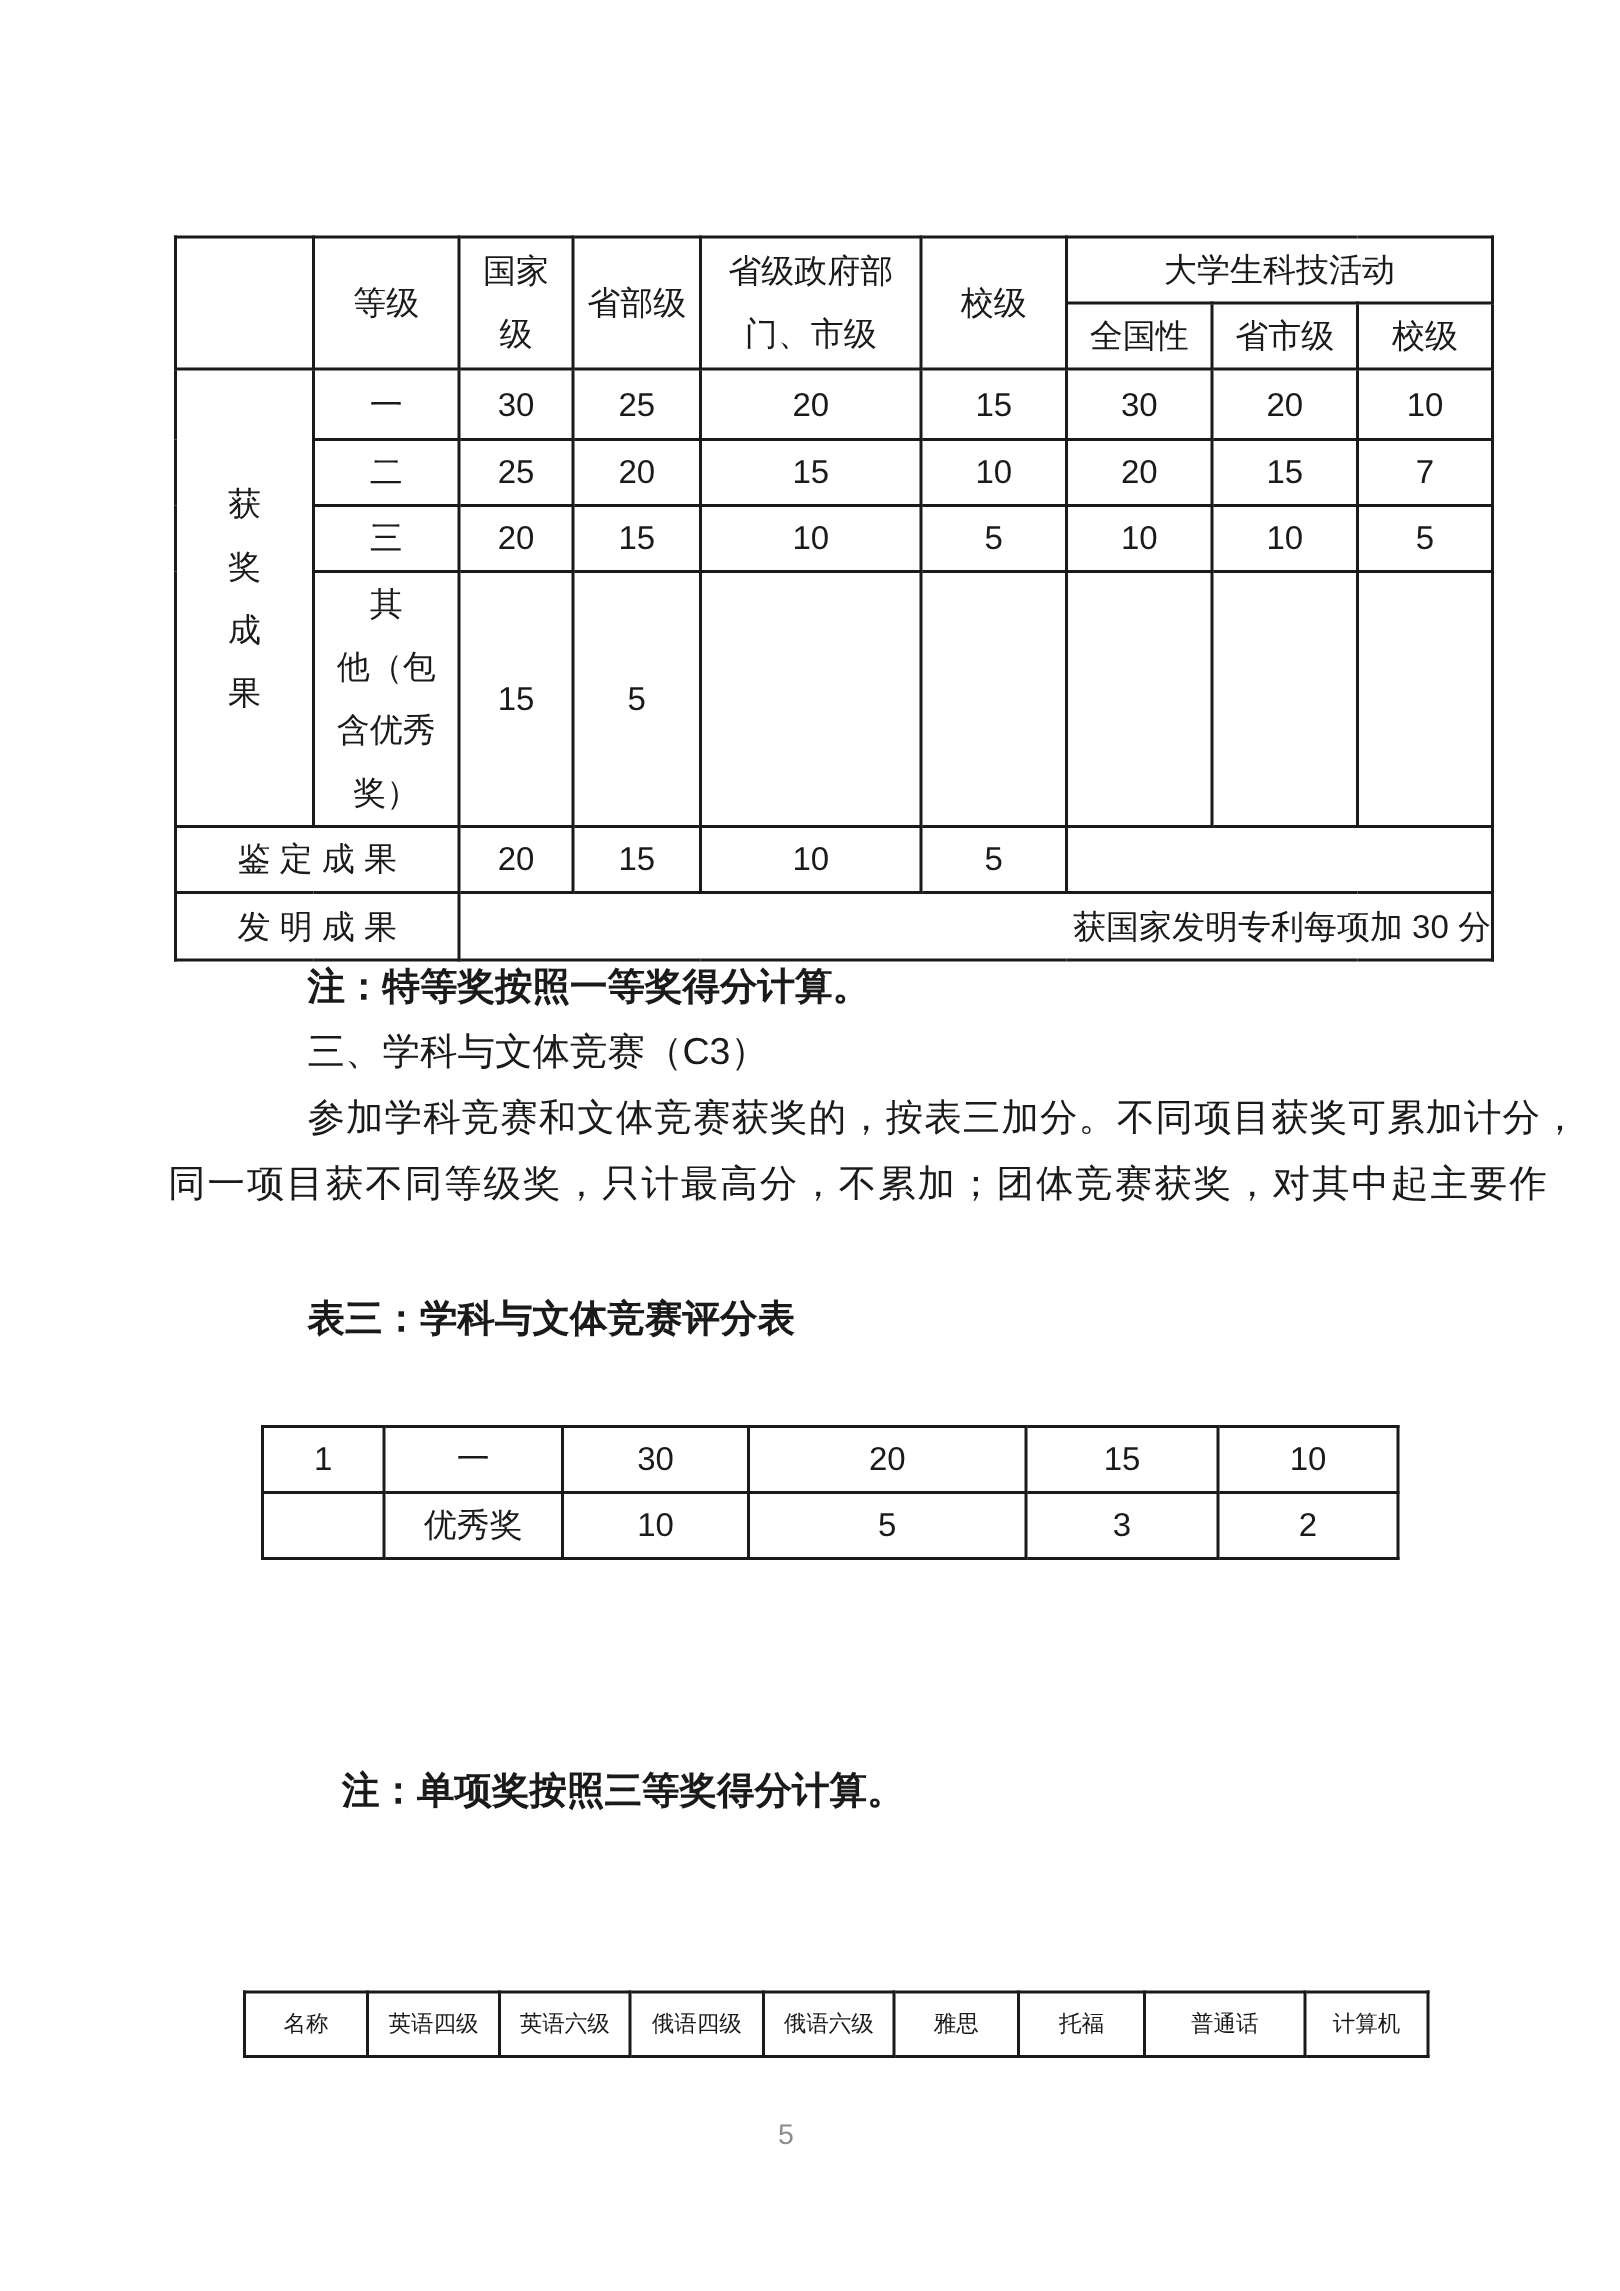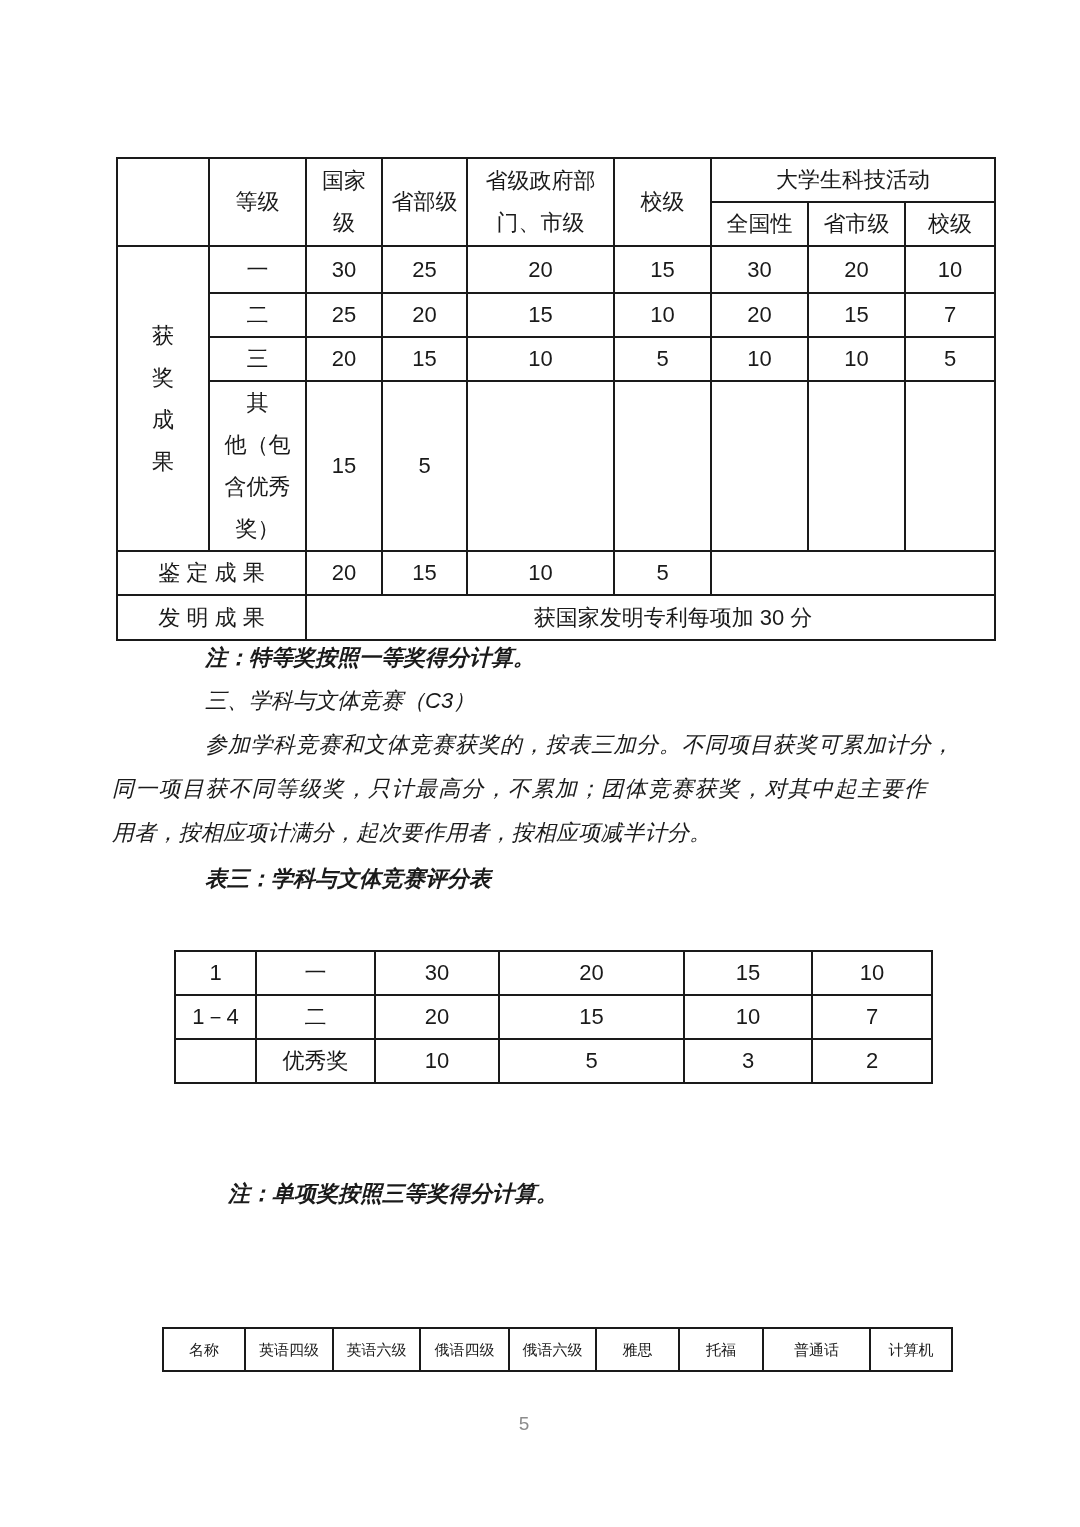--- a/index.html
+++ b/index.html
@@ -23,29 +23,28 @@
     vertical-align: middle;
     font-size: 22px;
     color: #1a1a1a;
     line-height: 42px;
     padding: 0;
     white-space: pre-line;
     overflow: hidden;
   }
   
   .t1 { left: 116px; top: 157px; width: 878px; }
-  .t1 .invention-text { text-align: center; padding-left: 45px; }
+  .t1 .invention-text { text-align: right; padding-left: 45px; }
   
   .txt {
     position: absolute;
-    font-size: 22px;
+    font-size: 25px;
     line-height: 26px;
     color: #1a1a1a;
     white-space: nowrap;
-    font-style: italic;
   }
   .bold { font-weight: bold; }
   .ls1 { letter-spacing: 0.7px; }
   .ls2 { letter-spacing: 1.3px; }
   .ls3 { letter-spacing: 0.2px; }
   
   .t3 { left: 174px; top: 950px; width: 757px; }
   
   .t4 { left: 162px; top: 1327px; width: 789px; }
   .t4 td { font-size: 15px; line-height: 39px; }
@@ -153,48 +152,39 @@
       <td colspan="2">发 明 成 果</td>
       <td colspan="7" class="invention-text">获国家发明专利每项加 30 分</td>
     </tr>
   </tbody>
     </table>
 
   <div class="txt bold" style="left:205px; top:645px;">注：特等奖按照一等奖得分计算。</div>
   <div class="txt" style="left:205px; top:688px;">三、学科与文体竞赛（C3）</div>
   <div class="txt ls1" style="left:205px; top:732px;">参加学科竞赛和文体竞赛获奖的，按表三加分。不同项目获奖可累加计分，</div>
   <div class="txt ls2" style="left:112px; top:776px;">同一项目获不同等级奖，只计最高分，不累加；团体竞赛获奖，对其中起主要作</div>
-  <div class="txt ls3" style="left:112px; top:820px;">用者，按相应项计满分，起次要作用者，按相应项减半计分。</div>
   <div class="txt bold" style="left:205px; top:866px;">表三：学科与文体竞赛评分表</div>
 
   <table class="t3">
     <colgroup>
       <col style="width:81px">
         <col style="width:119px">
         <col style="width:124px">
       <col style="width:185px">
         <col style="width:128px">
         <col style="width:120px">
     </colgroup>
     <tbody>
     <tr style="height:42px">
       <td>1</td>
       <td>一</td>
       <td>30</td>
       <td>20</td>
       <td>15</td>
       <td>10</td>
-    </tr>
-    <tr style="height:42px">
-      <td>1－4</td>
-      <td>二</td>
-      <td>20</td>
-      <td>15</td>
-      <td>10</td>
-      <td>7</td>
     </tr>
     <tr style="height:42px">
       <td></td>
       <td>优秀奖</td>
       <td>10</td>
       <td>5</td>
       <td>3</td>
       <td>2</td>
     </tr>
   </tbody>

